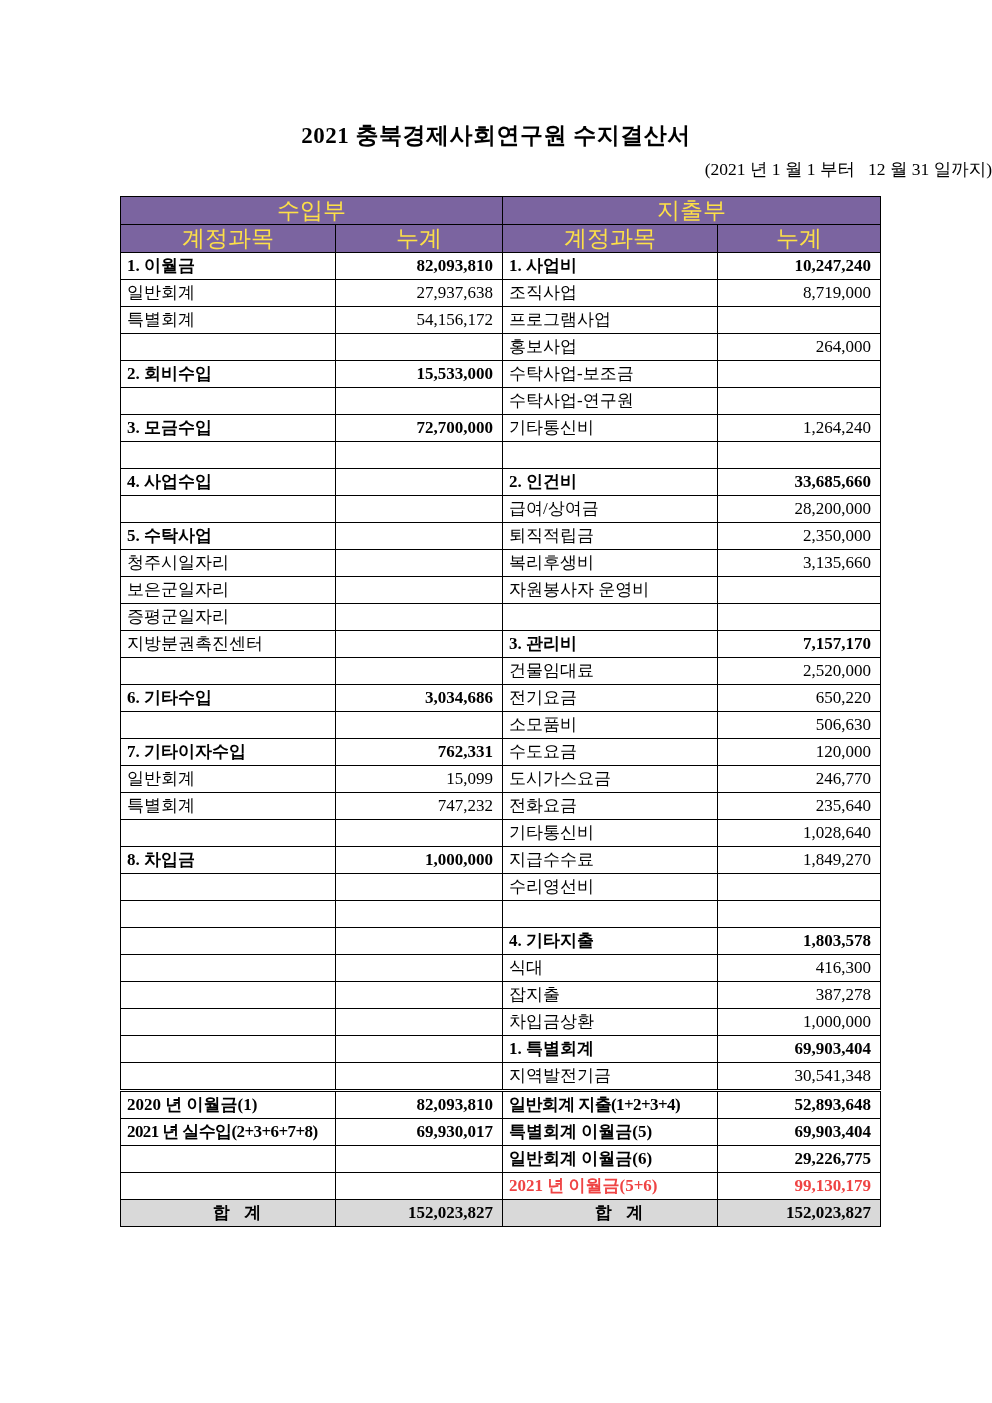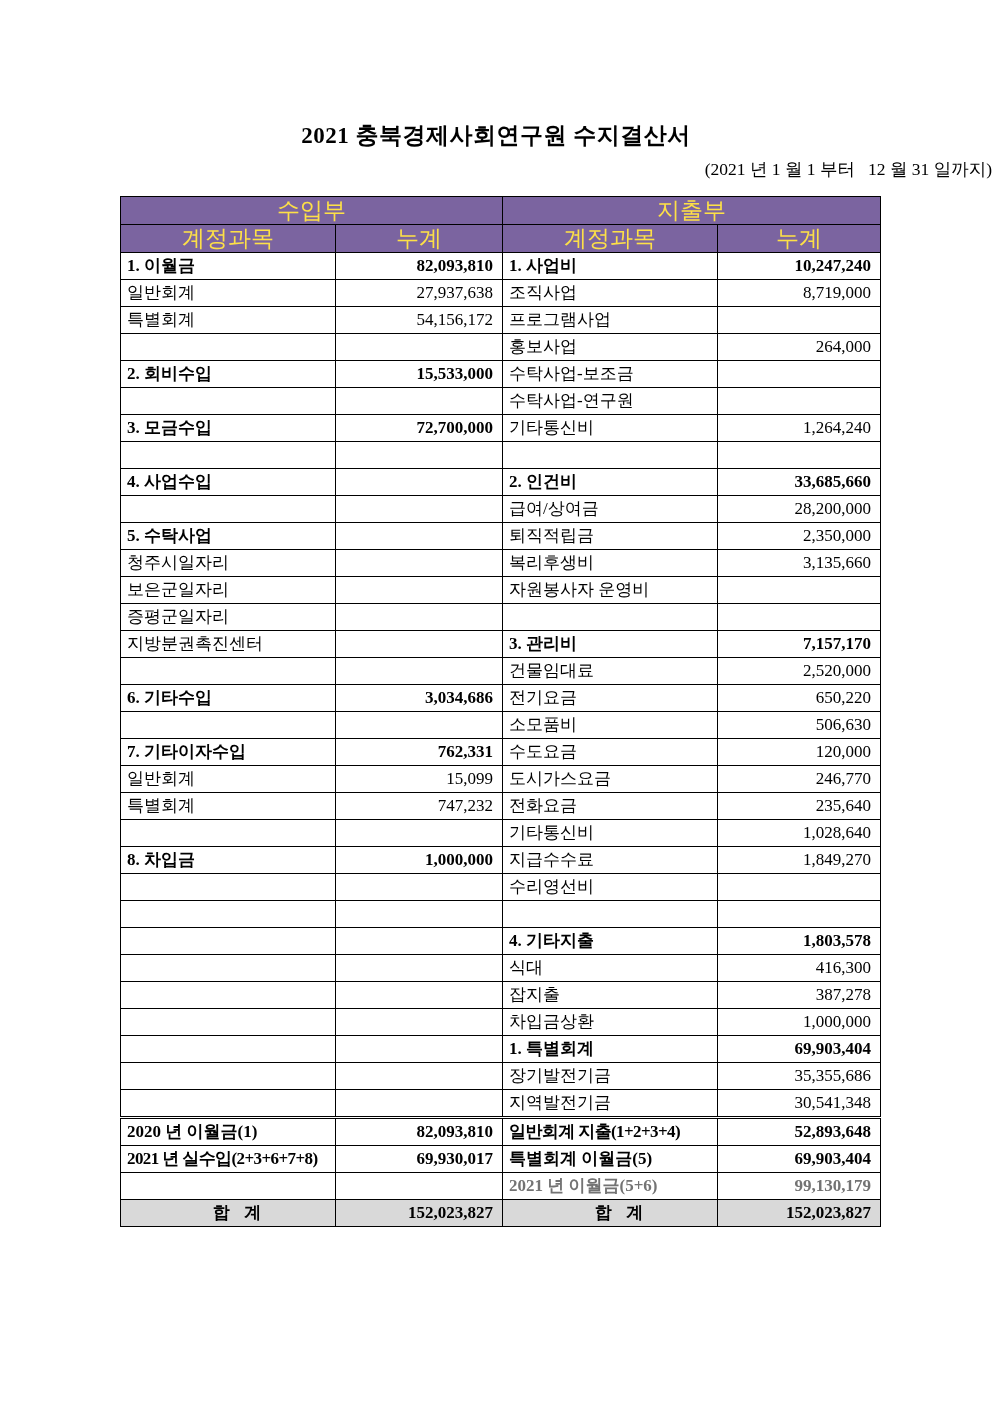--- a/index.html
+++ b/index.html
@@ -58,21 +58,21 @@
     height: 26px;
     font-size: 17px;
     line-height: 1.1;
     background: #ffffff;
   }
   td.acct { text-align: left; padding: 0 4px 0 6px; }
   td.amt  { text-align: right; padding: 0 9px 0 2px; }
   .main, .summary, .total, .bold { font-weight: bold; }
   .ind1 { padding-left: 20px; }
   .ind2 { padding-left: 38px; }
-  .red  { color: #737373; }
+  .red  { color: #ef4444; }
   .fit  { font-size: 15px; letter-spacing: -0.6px; }
   tr.divider-top td { border-top: 3px double #000000; }
   tr.total-row td { background: #D9D9D9; padding-left: 24px; }
   tr.total-row td.acct { text-align: center; letter-spacing: 2px; }
 </style>
 </head>
 <body>
 
 <div class="page">
   <h1 class="doc-title">2021 충북경제사회연구원 수지결산서</h1>
@@ -274,44 +274,44 @@
         </tr>
         <tr>
           <td class="acct"></td>
           <td class="amt"></td>
           <td class="acct main">1. 특별회계</td>
           <td class="amt bold">69,903,404</td>
         </tr>
         <tr>
           <td class="acct"></td>
           <td class="amt"></td>
-          <td class="acct sub ind1">장기발전기금</td>
-          <td class="amt">35,355,686</td>
-        </tr>
-        <tr>
-          <td class="acct"></td>
-          <td class="amt"></td>
           <td class="acct sub ind1">지역발전기금</td>
           <td class="amt">30,541,348</td>
         </tr>
         <tr class="divider-top">
           <td class="acct summary">2020 년 이월금(1)</td>
           <td class="amt bold">82,093,810</td>
           <td class="acct summary fit">일반회계 지출(1+2+3+4)</td>
           <td class="amt bold">52,893,648</td>
         </tr>
         <tr>
           <td class="acct summary fit">2021 년 실수입(2+3+6+7+8)</td>
           <td class="amt bold">69,930,017</td>
           <td class="acct summary">특별회계 이월금(5)</td>
           <td class="amt bold">69,903,404</td>
         </tr>
         <tr>
           <td class="acct"></td>
           <td class="amt"></td>
+          <td class="acct summary">일반회계 이월금(6)</td>
+          <td class="amt bold">29,226,775</td>
+        </tr>
+        <tr>
+          <td class="acct"></td>
+          <td class="amt"></td>
           <td class="acct summary red">2021 년 이월금(5+6)</td>
           <td class="amt bold red">99,130,179</td>
         </tr>
         <tr class="total-row">
           <td class="acct total">합&nbsp;&nbsp;계</td>
           <td class="amt bold">152,023,827</td>
           <td class="acct total">합&nbsp;&nbsp;계</td>
           <td class="amt bold">152,023,827</td>
         </tr>
       </tbody>

